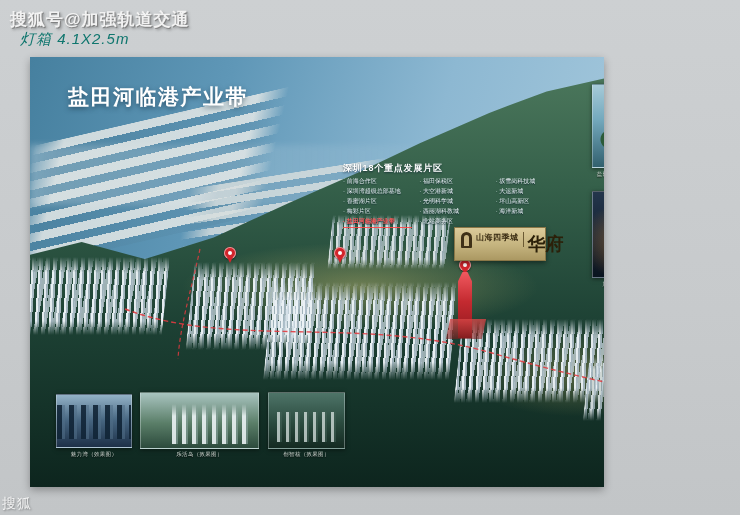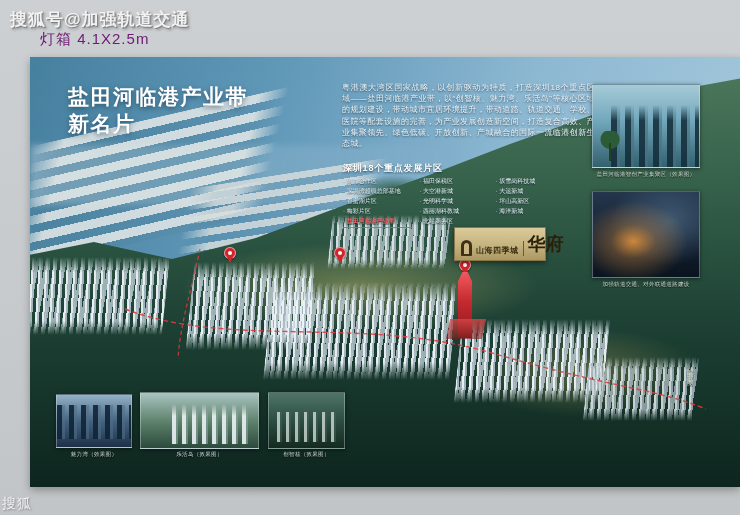--- a/index.html
+++ b/index.html
@@ -13,28 +13,27 @@
     position:absolute;left:10px;top:8px;font-size:17px;font-weight:700;
     color:#f2f2f2;letter-spacing:1px;
     text-shadow:1px 1px 0 rgba(120,120,120,.8),2px 2px 3px rgba(0,0,0,.35);
   }
   .watermark-bottom{
     position:absolute;left:2px;bottom:2px;font-size:14px;font-weight:400;
     color:rgba(255,255,255,.85);letter-spacing:1px;
     text-shadow:1px 1px 2px rgba(0,0,0,.35);
   }
   .size-label{
-    position:absolute;left:40px;top:30px;font-size:15px;color:#701a75;letter-spacing:1px;
+    position:absolute;left:20px;top:30px;font-size:15px;color:#0f766e;letter-spacing:1px;font-style:italic;
   }
   
   .billboard{
-    position:absolute;left:30px;top:57px;width:682px;height:430px;overflow:hidden;
+    position:absolute;left:30px;top:57px;width:574px;height:430px;overflow:hidden;
     background:linear-gradient(105deg,#46809f 0%,#5f97b7 30%,#8db8d2 62%,#a9cbde 100%);
     box-shadow:0 3px 8px rgba(0,0,0,.3);
-    padding-left:28px;
   }
   .haze{position:absolute;left:0;top:88px;width:430px;height:60px;
     background:linear-gradient(90deg,rgba(255,255,255,.28),rgba(255,255,255,0));filter:blur(3px);}
   
   .pier{position:absolute;opacity:.92;}
   .pier.p1{left:-14px;top:64px;width:262px;height:118px;transform:rotate(-13deg) skewX(-26deg);
     background:repeating-linear-gradient(180deg,rgba(225,230,229,.95) 0 9px,rgba(80,122,145,.18) 9px 17px);
     -webkit-mask-image:linear-gradient(90deg,transparent,#000 12%,#000 88%,transparent);
             mask-image:linear-gradient(90deg,transparent,#000 12%,#000 88%,transparent);}
   .pier.p2{left:150px;top:118px;width:200px;height:84px;transform:rotate(-9deg) skewX(-20deg);
@@ -93,21 +92,21 @@
   .list-heading{position:absolute;left:313px;top:105px;color:#ffffff;font-size:9px;
     font-weight:700;letter-spacing:.8px;text-shadow:0 1px 2px rgba(10,30,45,.7);}
   .districts{position:absolute;left:313px;top:121px;width:222px;display:flex;gap:7px;}
   .d-col{display:flex;flex-direction:column;gap:2.5px;flex:1;}
   .d-item{font-size:6px;line-height:7.5px;color:#e9f1f5;white-space:nowrap;
     text-shadow:0 1px 1px rgba(10,30,45,.8);}
   .d-item::before{content:"· ";}
   .d-item.hot{color:#ff5a5a;font-weight:700;border-bottom:1px solid rgba(255,70,70,.9);padding-bottom:1px;}
   
   .plaque{position:absolute;left:424px;top:170px;width:92px;height:34px;box-sizing:border-box;
-    display:flex;align-items:flex-end;gap:4px;padding:4px 6px;
+    display:flex;align-items:flex-start;gap:4px;padding:4px 6px;
     background:linear-gradient(180deg,#dccb9a 0%,#c4b37e 55%,#ab9862 100%);
     border:1px solid #8a7747;box-shadow:0 2px 5px rgba(0,0,0,.45);}
   .emblem{width:11px;height:16px;background:#3f3118;border-radius:6px 6px 1px 1px;position:relative;flex:0 0 auto;}
   .emblem::after{content:"";position:absolute;left:3px;top:3px;right:3px;bottom:2px;
     background:#c9b683;border-radius:4px 4px 0 0;}
   .brand{font-size:8px;font-weight:700;color:#3a2c12;letter-spacing:.5px;white-space:nowrap;}
   .plaque .divider{width:1px;height:15px;background:#6b5a33;flex:0 0 auto;}
   .suffix{font-size:18px;font-weight:700;color:#2b2009;white-space:nowrap;}
   
   .photo{position:absolute;box-sizing:border-box;border:1px solid rgba(230,238,240,.35);
@@ -184,24 +183,22 @@
       <span class="dot"></span>
     </div>
   <div class="pin pn3">
       <span class="dot"></span>
     </div>
   <div class="tower"></div>
   <div class="tower-base"></div>
 
   <div class="main-title">
     <div>盐田河临港产业带</div>
-    <div>新名片</div>
-  </div>
-
-  <div class="intro">粤港澳大湾区国家战略，以创新驱动为特质，打造深圳18个重点区域——盐田河临港产业带，以“创智核、魅力湾、乐活岛”等核心区域的规划建设，带动城市宜居环境提升，带动道路、轨道交通、学校、医院等配套设施的完善，为产业发展创造新空间，打造复合高效、产业集聚领先、绿色低碳、开放创新、产城融合的国际一流临港创新生态城。</div>
+  </div>
+
 
   <div class="list-heading">深圳18个重点发展片区</div>
   <div class="districts">
     <div class="d-col">
         <span class="d-item">前海合作区</span>
         <span class="d-item">深圳湾超级总部基地</span>
         <span class="d-item">香蜜湖片区</span>
         <span class="d-item">梅彩片区</span>
         <span class="d-item hot">盐田河临港产业带</span>
       </div>

